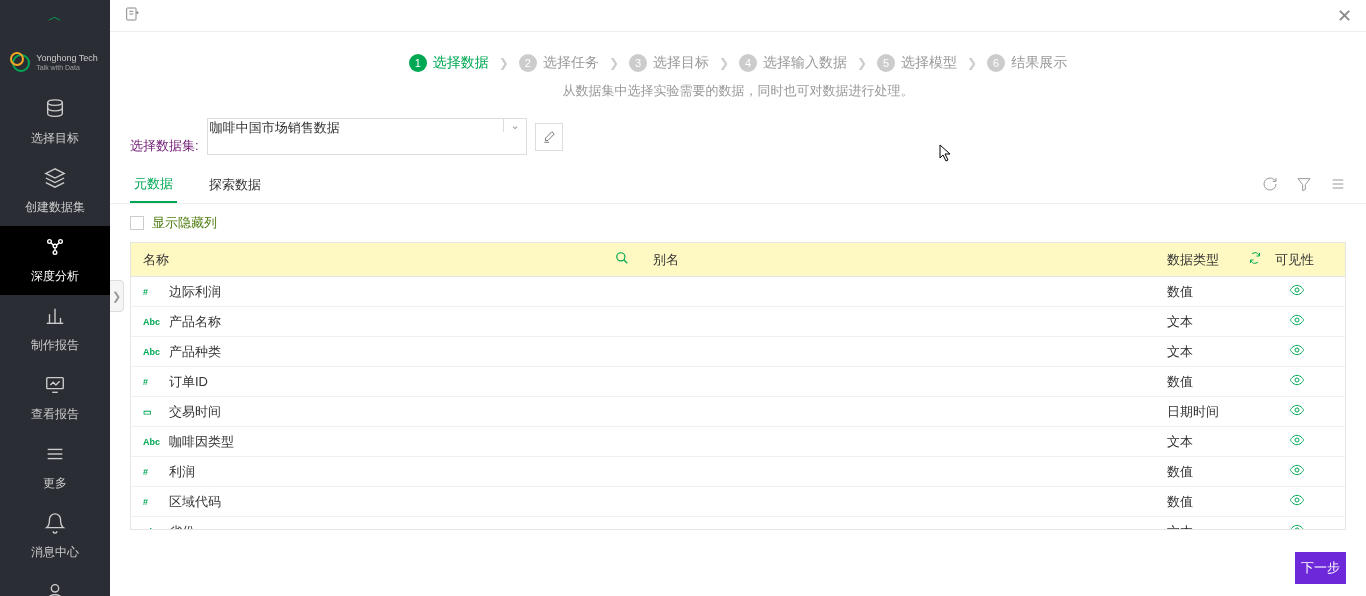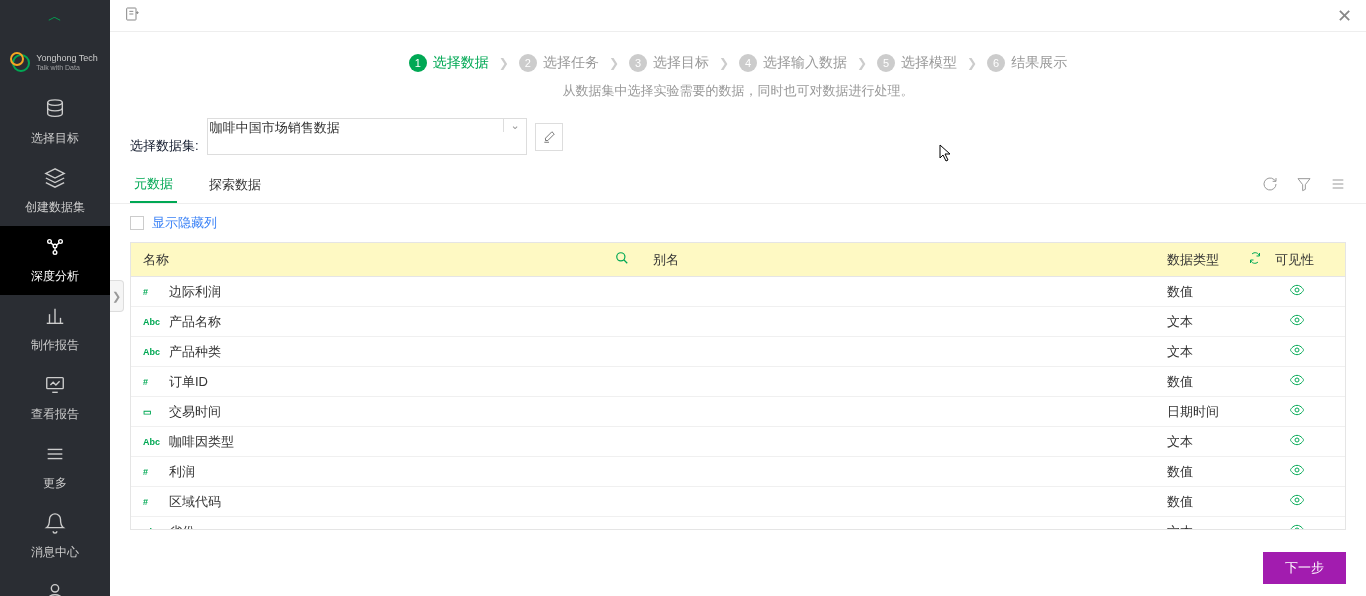--- a/index.html
+++ b/index.html
@@ -30,32 +30,32 @@
     .wizard { display: flex; justify-content: center; align-items: center; gap: 10px; padding: 22px 0 10px; color: #999; font-size: 14px; }
     .step { display: flex; align-items: center; gap: 6px; }
     .step-num { width: 18px; height: 18px; border-radius: 50%; background: #ccc; color: #fff; font-size: 11px; display: flex; align-items: center; justify-content: center; }
     .step.active .step-num { background: #00a854; }
     .step.active .step-label { color: #00a854; }
     .chev { color: #ccc; font-size: 12px; }
     
     .subtitle { text-align: center; color: #999; font-size: 13px; padding-bottom: 18px; }
     
     .dataset-row { display: flex; align-items: center; gap: 8px; padding: 0 0 12px 20px; }
-    .dataset-label { color: #0f172a; margin-top: 18px; }
+    .dataset-label { color: #701a75; margin-top: 18px; }
     .select-box { width: 320px; height: 37px; border: 1px solid #ddd; display: flex; align-items: flex-start; padding: 0 2px; color: #333; position: relative; }
     .select-arrow { position: absolute; right: 6px; color: #999; font-size: 11px; border-left: 1px solid #ddd; padding-left: 6px; }
     .edit-icon { width: 28px; height: 28px; border: 1px solid #ddd; display: flex; align-items: center; justify-content: center; cursor: pointer; color: #666; }
     
     .tabs-row { display: flex; align-items: center; border-bottom: 1px solid #eee; padding: 0 20px; }
     .tab { padding: 8px 4px; margin-right: 28px; cursor: pointer; color: #333; }
     .tab.active { color: #00a854; border-bottom: 2px solid #00a854; }
     .tab-tools { margin-left: auto; display: flex; gap: 18px; color: #999; }
     .tab-tool { cursor: pointer; font-size: 15px; }
     
-    .hide-row { padding: 10px 20px; display: flex; align-items: center; gap: 8px; color: #3b82f6; }
+    .hide-row { padding: 10px 20px; display: flex; align-items: center; gap: 8px; color: #4d7c0f; }
     .checkbox { width: 14px; height: 14px; border: 1px solid #ccc; }
     
     .table-container { margin: 0 20px; border: 1px solid #e5e5e5; }
     .table-header { display: flex; background: #fef9c3; border-bottom: 1px solid #e5e5e5; height: 34px; align-items: center; font-weight: normal; color: #333; }
     .col-name { flex: 0 0 510px; padding-left: 12px; display: flex; align-items: center; }
     .col-alias { flex: 1; padding-left: 12px; }
     .col-type { flex: 0 0 82px; }
     .col-vis { flex: 0 0 96px; display: flex; align-items: center; gap: 8px; }
     .search-ic { margin-left: auto; margin-right: 12px; color: #00a854; cursor: pointer; }
     .refresh-ic { color: #00a854; margin-right: 6px; }
@@ -64,21 +64,21 @@
     .table-row { display: flex; height: 30px; align-items: center; border-bottom: 1px solid #f0f0f0; }
     .type-badge { font-size: 9px; font-weight: bold; margin-right: 8px; width: 18px; display: inline-block; }
     .type-num { color: #00a854; }
     .type-abc { color: #00a854; }
     .type-date { color: #00a854; }
     .eye { color: #00a854; cursor: pointer; font-size: 14px; }
     
     .expand-handle { position: absolute; left: 0; top: 280px; width: 14px; height: 32px; background: #f5f5f5; border: 1px solid #ddd; border-left: none; border-radius: 0 4px 4px 0; display: flex; align-items: center; justify-content: center; color: #999; cursor: pointer; font-size: 11px; }
     
     .footer { position: absolute; bottom: 12px; right: 20px; }
-    .next-btn { background: #a21caf; color: #fff; border: none; padding: 7px 22px; cursor: pointer; font-size: 13px; }
+    .next-btn { background: #6d28d9; color: #fff; border: none; padding: 7px 6px; cursor: pointer; font-size: 13px; }
     
     .cursor-arrow { position: absolute; left: 829px; top: 144px; font-size: 16px; color: #000; pointer-events: none; z-index: 100; }
     
     
     .table-body::-webkit-scrollbar { width: 8px; }
     .table-body::-webkit-scrollbar-thumb { background: #ccc; border-radius: 4px; }
   </style>
 </head>
 <body>
 

